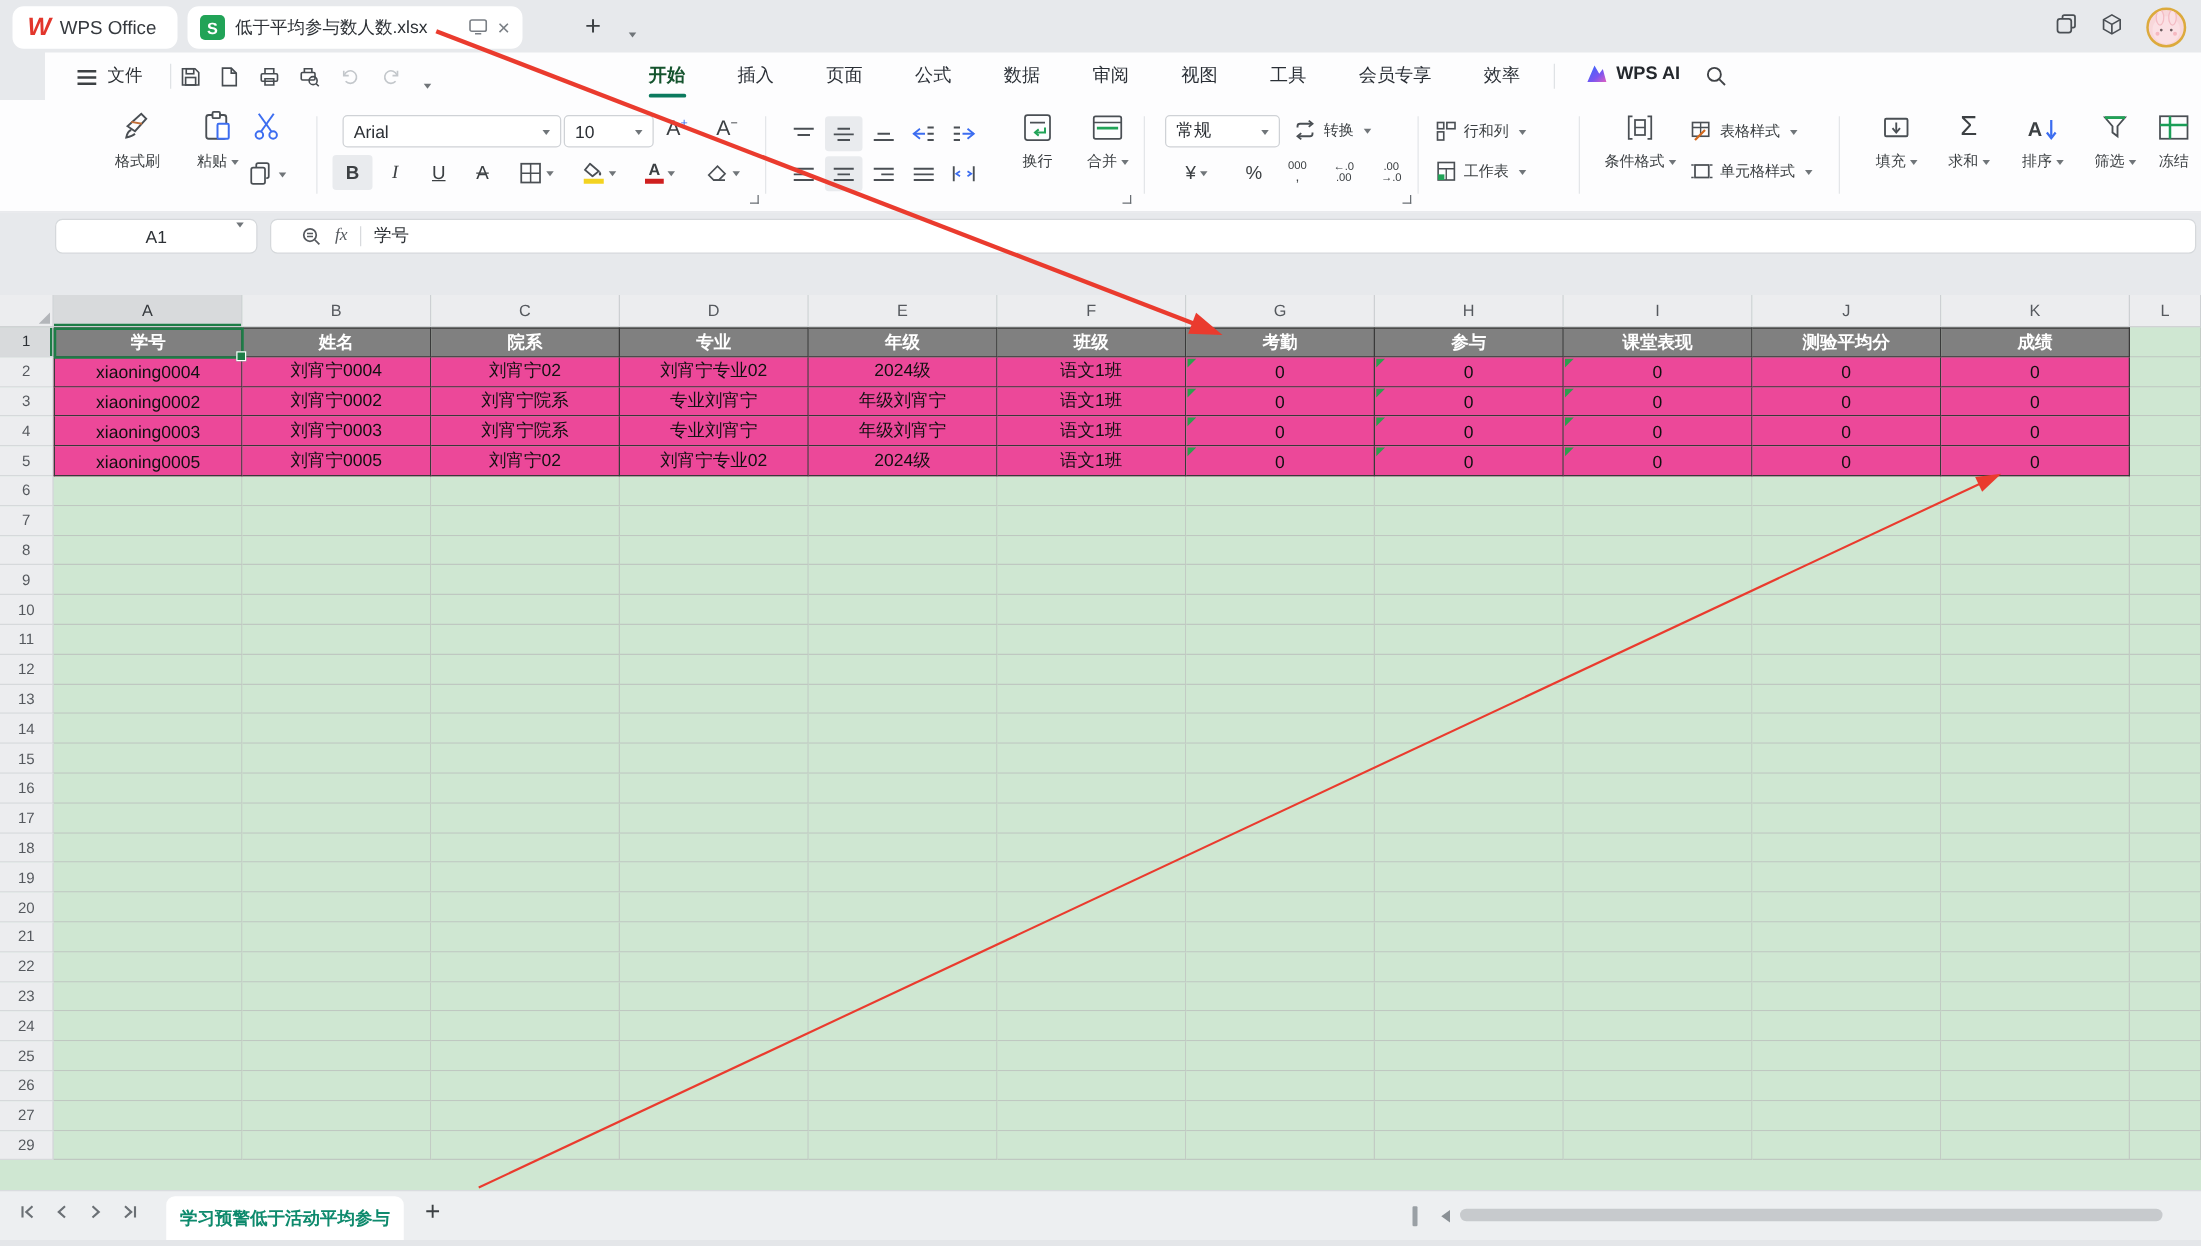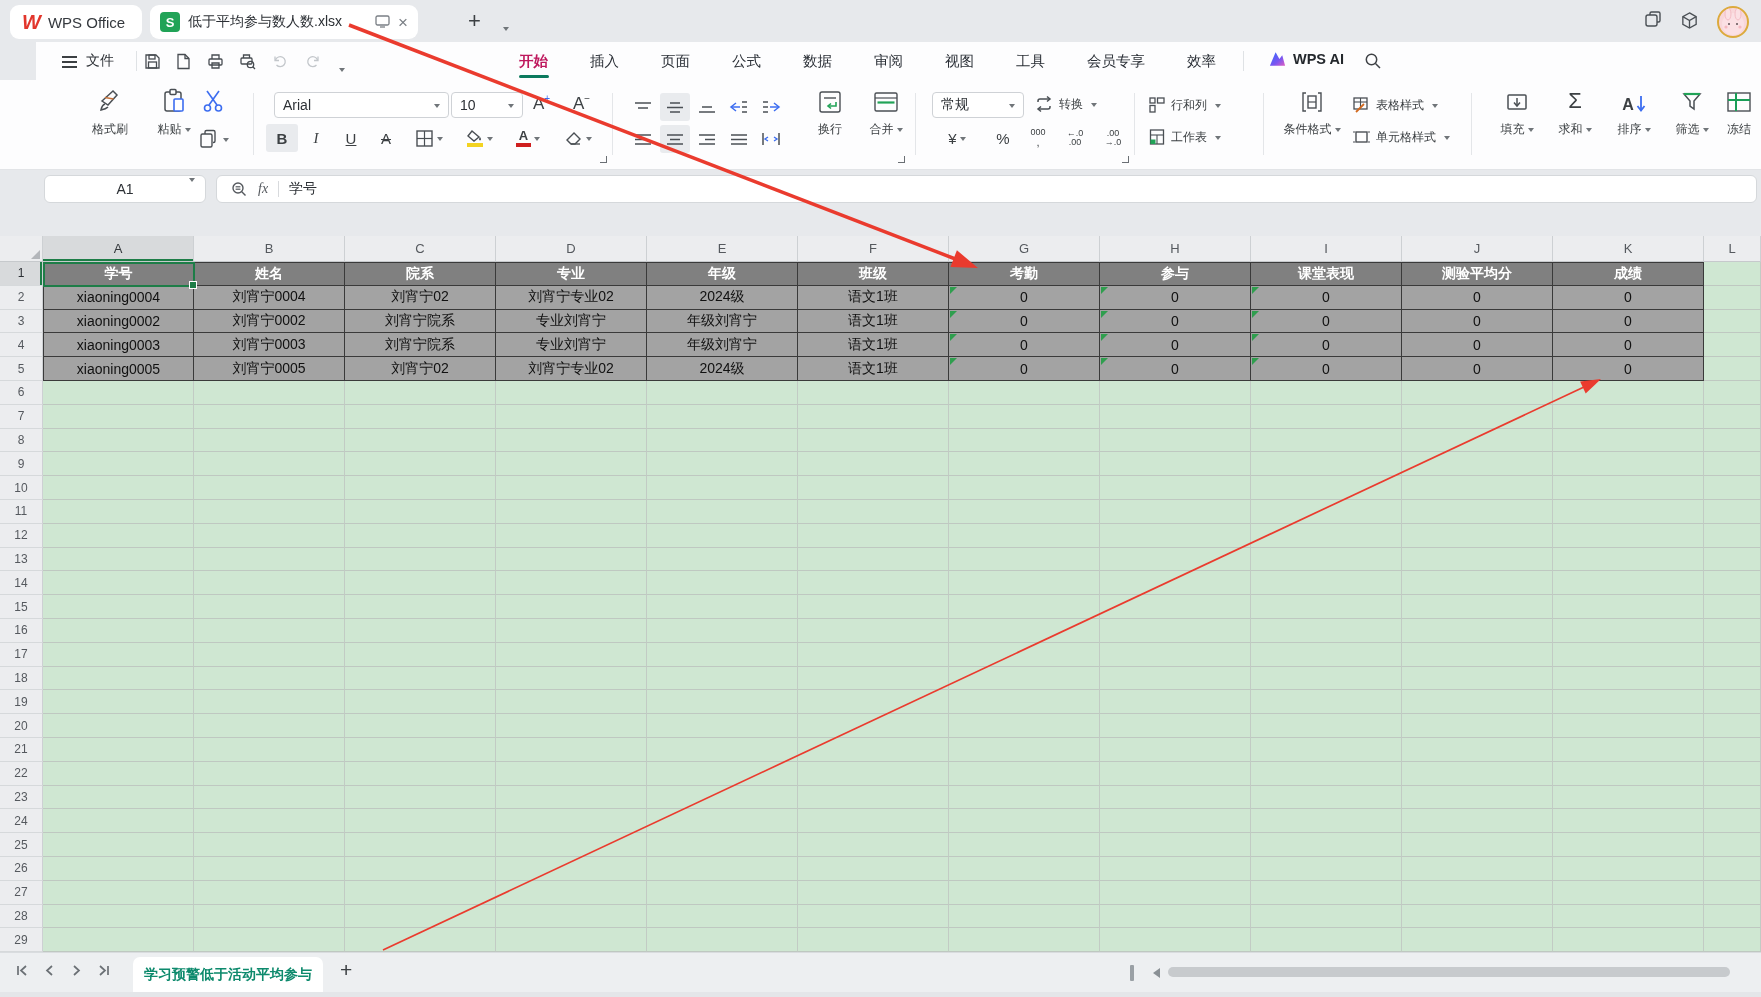--- a/index.html
+++ b/index.html
@@ -26,21 +26,21 @@
   
   .menubar{position:absolute;left:0;top:42px;width:100%;height:38px;background:#fdfdfe;margin-left:36px;}
   .hamb{position:absolute;left:26px;top:14px;width:15px;height:2px;background:#3c4043;box-shadow:0 5px 0 #3c4043,0 10px 0 #3c4043;}
   .file-label{position:absolute;left:50px;top:10px;font-size:14px;color:#2c3035;}
   .vdiv-m{position:absolute;top:9px;height:20px;width:1px;background:#dfe2e5;}
   .qico{position:absolute;top:11px;width:17px;height:17px;}
   .qico svg{stroke:#474c51;fill:none;stroke-width:1.3;}
   .qico.dis svg{stroke:#c3c7cb;}
   .menu-tabs{position:absolute;left:462px;top:0;height:38px;display:flex;align-items:center;}
   .mtab{padding:0 21px;font-size:14.5px;color:#2a2f36;height:38px;line-height:38px;position:relative;white-space:nowrap;}
-  .mtab.active{color:#be185d;font-weight:bold;}
+  .mtab.active{color:#14532d;font-weight:bold;}
   .mtab.active::after{content:"";position:absolute;left:50%;transform:translateX(-50%);bottom:2px;width:30px;height:3px;background:#0c7a5e;border-radius:2px;}
   .wpsai{position:absolute;left:1232px;top:8px;display:flex;align-items:center;gap:6px;font-size:14.5px;color:#24282d;font-weight:bold;}
   .msearch{position:absolute;left:1328px;top:10px;}
 
   
   .ribbon{position:absolute;left:0;top:80px;width:100%;height:90px;background:#fdfdfe;border-bottom:1px solid #e2e4e7;}
   .vdiv{position:absolute;top:13px;height:62px;width:1px;background:#e4e6e9;}
   .stack{position:absolute;display:flex;flex-direction:column;align-items:center;}
   .stack .sicon{height:34px;display:flex;align-items:flex-end;justify-content:center;}
   .stack .slabel{margin-top:7px;font-size:12px;color:#3c4043;display:flex;align-items:center;white-space:nowrap;}
@@ -57,41 +57,41 @@
   .lnch{position:absolute;top:76px;width:7px;height:7px;border-right:1.5px solid #6a6f74;border-bottom:1.5px solid #6a6f74;}
   .sym{font-size:15px;color:#3c4043;}
   .twol{display:flex;flex-direction:column;align-items:center;line-height:1;font-size:9px;color:#3c4043;}
 
   
   .fbar{position:absolute;left:0;top:172px;width:100%;height:34px;background:#e7e9ec;}
   .namebox{position:absolute;left:44px;top:3px;width:162px;height:28px;background:#fff;border:1px solid #d5d8db;border-radius:6px;
     display:flex;align-items:center;justify-content:center;font-size:14px;color:#2c3035;}
   .namebox .car{position:absolute;right:10px;}
   .fxfield{position:absolute;left:216px;top:3px;right:4px;height:28px;background:#fff;border:1px solid #d5d8db;border-radius:6px;
-    display:flex;align-items:center;gap:10px;padding-left:14px;font-size:14px;color:#2c3035;}
+    display:flex;align-items:center;gap:10px;padding-left:24px;font-size:14px;color:#2c3035;}
   .fx{font-style:italic;font-size:14px;color:#55595e;font-family:"Liberation Serif",serif;}
   .fvl{width:1px;height:16px;background:#d8dadd;}
 
   
   .sheet{position:absolute;left:0;top:236px;width:1761px;height:716px;background:#cfe7d2;overflow:hidden;}
   .chrow{display:flex;height:26px;}
   .corner{width:43px;height:26px;background:#ecedef;border-right:1px solid #cdd0d3;border-bottom:1px solid #c6c9cc;position:relative;}
   .corner::after{content:"";position:absolute;right:2px;bottom:2px;width:0;height:0;border-left:9px solid transparent;border-bottom:9px solid #b3b6ba;}
   .colh{width:151px;height:26px;background:#ecedef;border-right:1px solid #cdd0d3;border-bottom:1px solid #c6c9cc;
     display:flex;align-items:center;justify-content:center;font-size:13px;color:#55595e;}
   .colh.sel{background:#d8dadc;color:#34383c;box-shadow:inset 0 -2px 0 #1d7d47;}
   .colh.last{width:57px;}
   .grow{display:flex;height:23.8px;}
   .gut{width:43px;background:#ecedef;border-right:1px solid #cdd0d3;border-bottom:1px solid #d6d9db;
     display:flex;align-items:center;justify-content:center;font-size:12px;color:#55595e;flex:none;}
   .gut.sel{background:#d8dadc;color:#2c3035;box-shadow:inset -2px 0 0 #1d7d47;}
   .cell{width:151px;flex:none;display:flex;align-items:center;justify-content:center;overflow:hidden;}
   .cell.lcol{width:57px;}
   .cell.hd{background:#808080;color:#fff;font-weight:bold;font-size:14px;border-right:1px solid #3a3a3a;border-bottom:1px solid #3a3a3a;border-top:1px solid #3a3a3a;}
-  .cell.dt{background:#a3a3a3;color:#111;font-size:14px;border-right:1px solid #3a3a3a;border-bottom:1px solid #3a3a3a;position:relative;}
+  .cell.dt{background:#ec4899;color:#111;font-size:14px;border-right:1px solid #3a3a3a;border-bottom:1px solid #3a3a3a;position:relative;}
   .gut + .cell.hd, .gut + .cell.dt{border-left:1px solid #3a3a3a;}
   .cell.gn{background:#cfe7d2;border-right:1px solid #c2cbc4;border-bottom:1px solid #bfc8c1;}
   .cell.tri::before{content:"";position:absolute;left:1px;top:1px;width:0;height:0;border-top:7px solid #2f9e4e;border-right:7px solid transparent;}
   .selcell{position:absolute;left:43px;top:26px;width:152px;height:24.5px;border:2px solid #1d7d47;pointer-events:none;}
   .selcell::after{content:"";position:absolute;right:-4px;bottom:-4px;width:6px;height:6px;background:#1d7d47;border:1px solid #fff;}
 
   
   .tabbar{position:absolute;left:0;top:952px;width:100%;height:40px;background:#edeff1;border-top:1px solid #d9dcdf;}
   .navs{position:absolute;left:16px;top:10px;display:flex;gap:14px;}
   .navs svg{stroke:#6b7075;fill:none;stroke-width:1.7;}
@@ -1036,35 +1036,20 @@
           <div class="cell gn"></div>
           <div class="cell gn"></div>
           <div class="cell gn"></div>
           <div class="cell gn"></div>
           <div class="cell gn"></div>
           <div class="cell gn"></div>
           <div class="cell gn"></div>
           <div class="cell gn lcol"></div>
         </div>
         <div class="grow">
-          <div class="gut">28</div>
-          <div class="cell gn"></div>
-          <div class="cell gn"></div>
-          <div class="cell gn"></div>
-          <div class="cell gn"></div>
-          <div class="cell gn"></div>
-          <div class="cell gn"></div>
-          <div class="cell gn"></div>
-          <div class="cell gn"></div>
-          <div class="cell gn"></div>
-          <div class="cell gn"></div>
-          <div class="cell gn"></div>
-          <div class="cell gn lcol"></div>
-        </div>
-        <div class="grow">
           <div class="gut">29</div>
           <div class="cell gn"></div>
           <div class="cell gn"></div>
           <div class="cell gn"></div>
           <div class="cell gn"></div>
           <div class="cell gn"></div>
           <div class="cell gn"></div>
           <div class="cell gn"></div>
           <div class="cell gn"></div>
           <div class="cell gn"></div>

